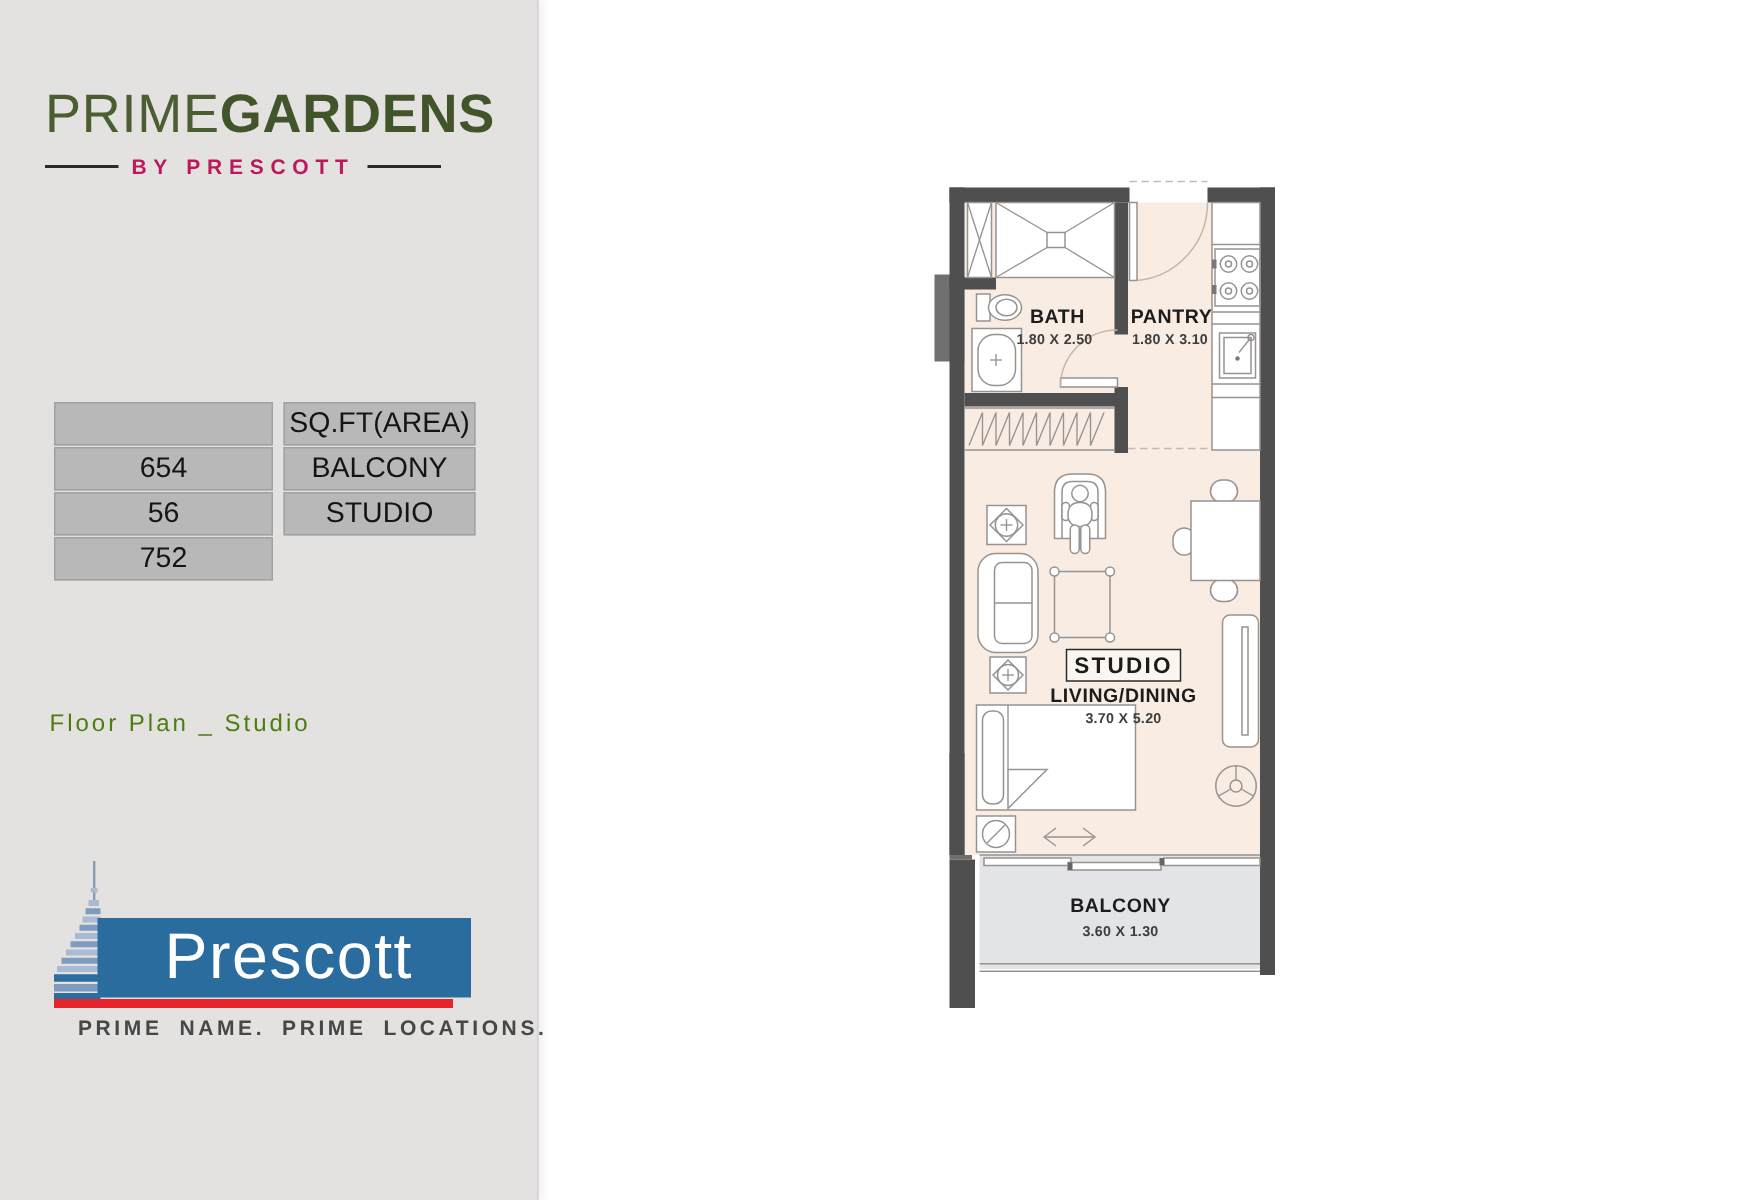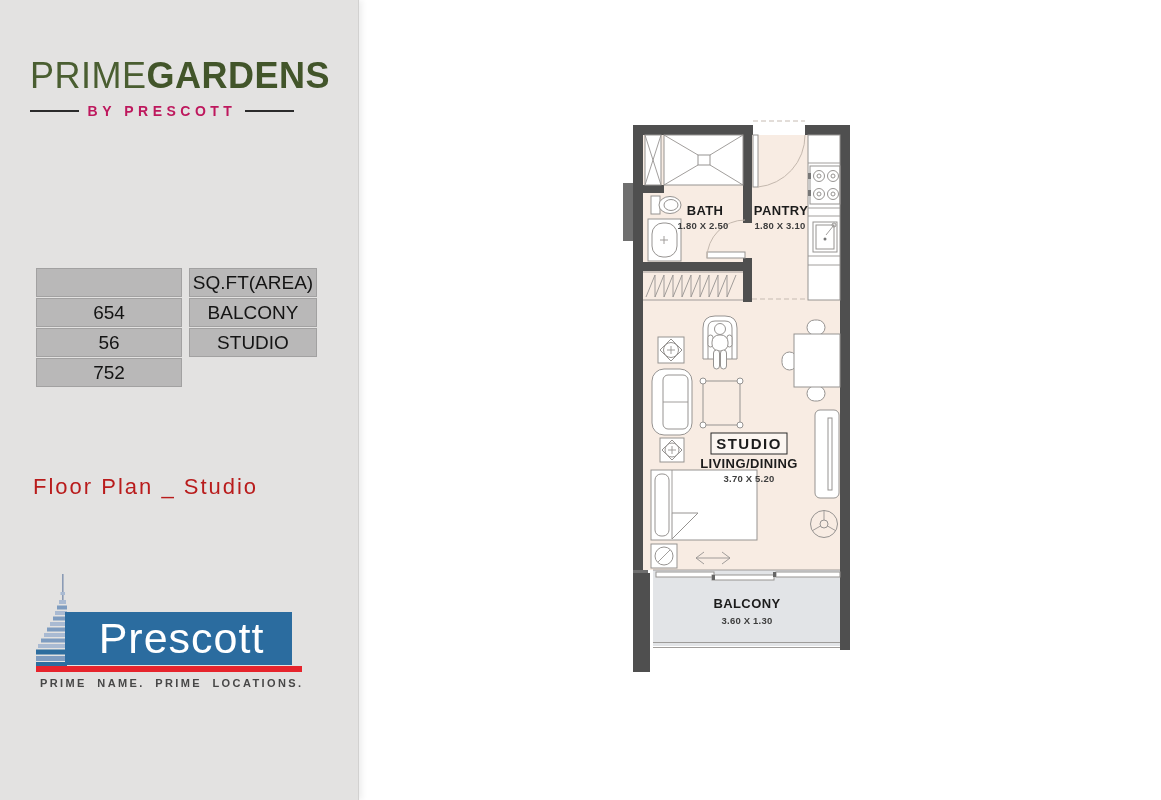--- a/index.html
+++ b/index.html
@@ -28,35 +28,35 @@
     display:grid;grid-template-columns:146px 128px;gap:1px 7px;
   }
   .cell{
     background:var(--cell_bg,#b9b8b8);
     border:1px solid var(--cell_border,#a3a2a2);
     height:27px;display:flex;align-items:center;justify-content:center;
     font-size:19px;color:#141414;
   }
   .caption{
     position:absolute;left:33px;top:474px;
-    font-size:22px;letter-spacing:2px;color:#b91c1c;font-weight:400;white-space:nowrap;
+    font-size:16px;letter-spacing:2px;color:#4d7c0f;font-weight:400;white-space:nowrap;
   }
   .devlogo{position:absolute;left:36px;top:572px;width:268px;height:122px;}
   .devlogo .bluebox{
-    position:absolute;left:29px;top:40px;width:227px;height:53px;
+    position:absolute;left:29px;top:40px;width:249px;height:53px;
     background:var(--brand_blue,#2b6c9f);
     display:flex;align-items:center;justify-content:center;
   }
   .devlogo .bluebox .nm{
     color:#fff;font-size:43px;font-weight:300;letter-spacing:1px;line-height:1;padding-left:6px;
   }
   .devlogo .redbar{position:absolute;left:0;top:94px;width:266px;height:6px;background:var(--brand_red,#e6242c);}
   .devlogo .tagline{
-    position:absolute;left:4px;top:105px;width:268px;
-    font-size:11px;font-weight:700;letter-spacing:2.4px;word-spacing:5px;color:#474747;white-space:nowrap;
+    position:absolute;left:16px;top:105px;width:268px;
+    font-size:14px;font-weight:700;letter-spacing:2.4px;word-spacing:5px;color:#474747;white-space:nowrap;
   }
   .bldg{position:absolute;left:0;top:0;}
 
   
   .plan{position:absolute;left:608px;top:113px;}
   .wall{fill:var(--wall,#4f4f4f);}
   .pilaster{fill:var(--pilaster,#6f6f6f);}
   .floor{fill:var(--floor,#f8ece3);}
   .balcony-floor{fill:var(--balcony_floor,#e2e4e7);}
   .fur{fill:#ffffff;stroke:var(--line,#969391);stroke-width:1;}

